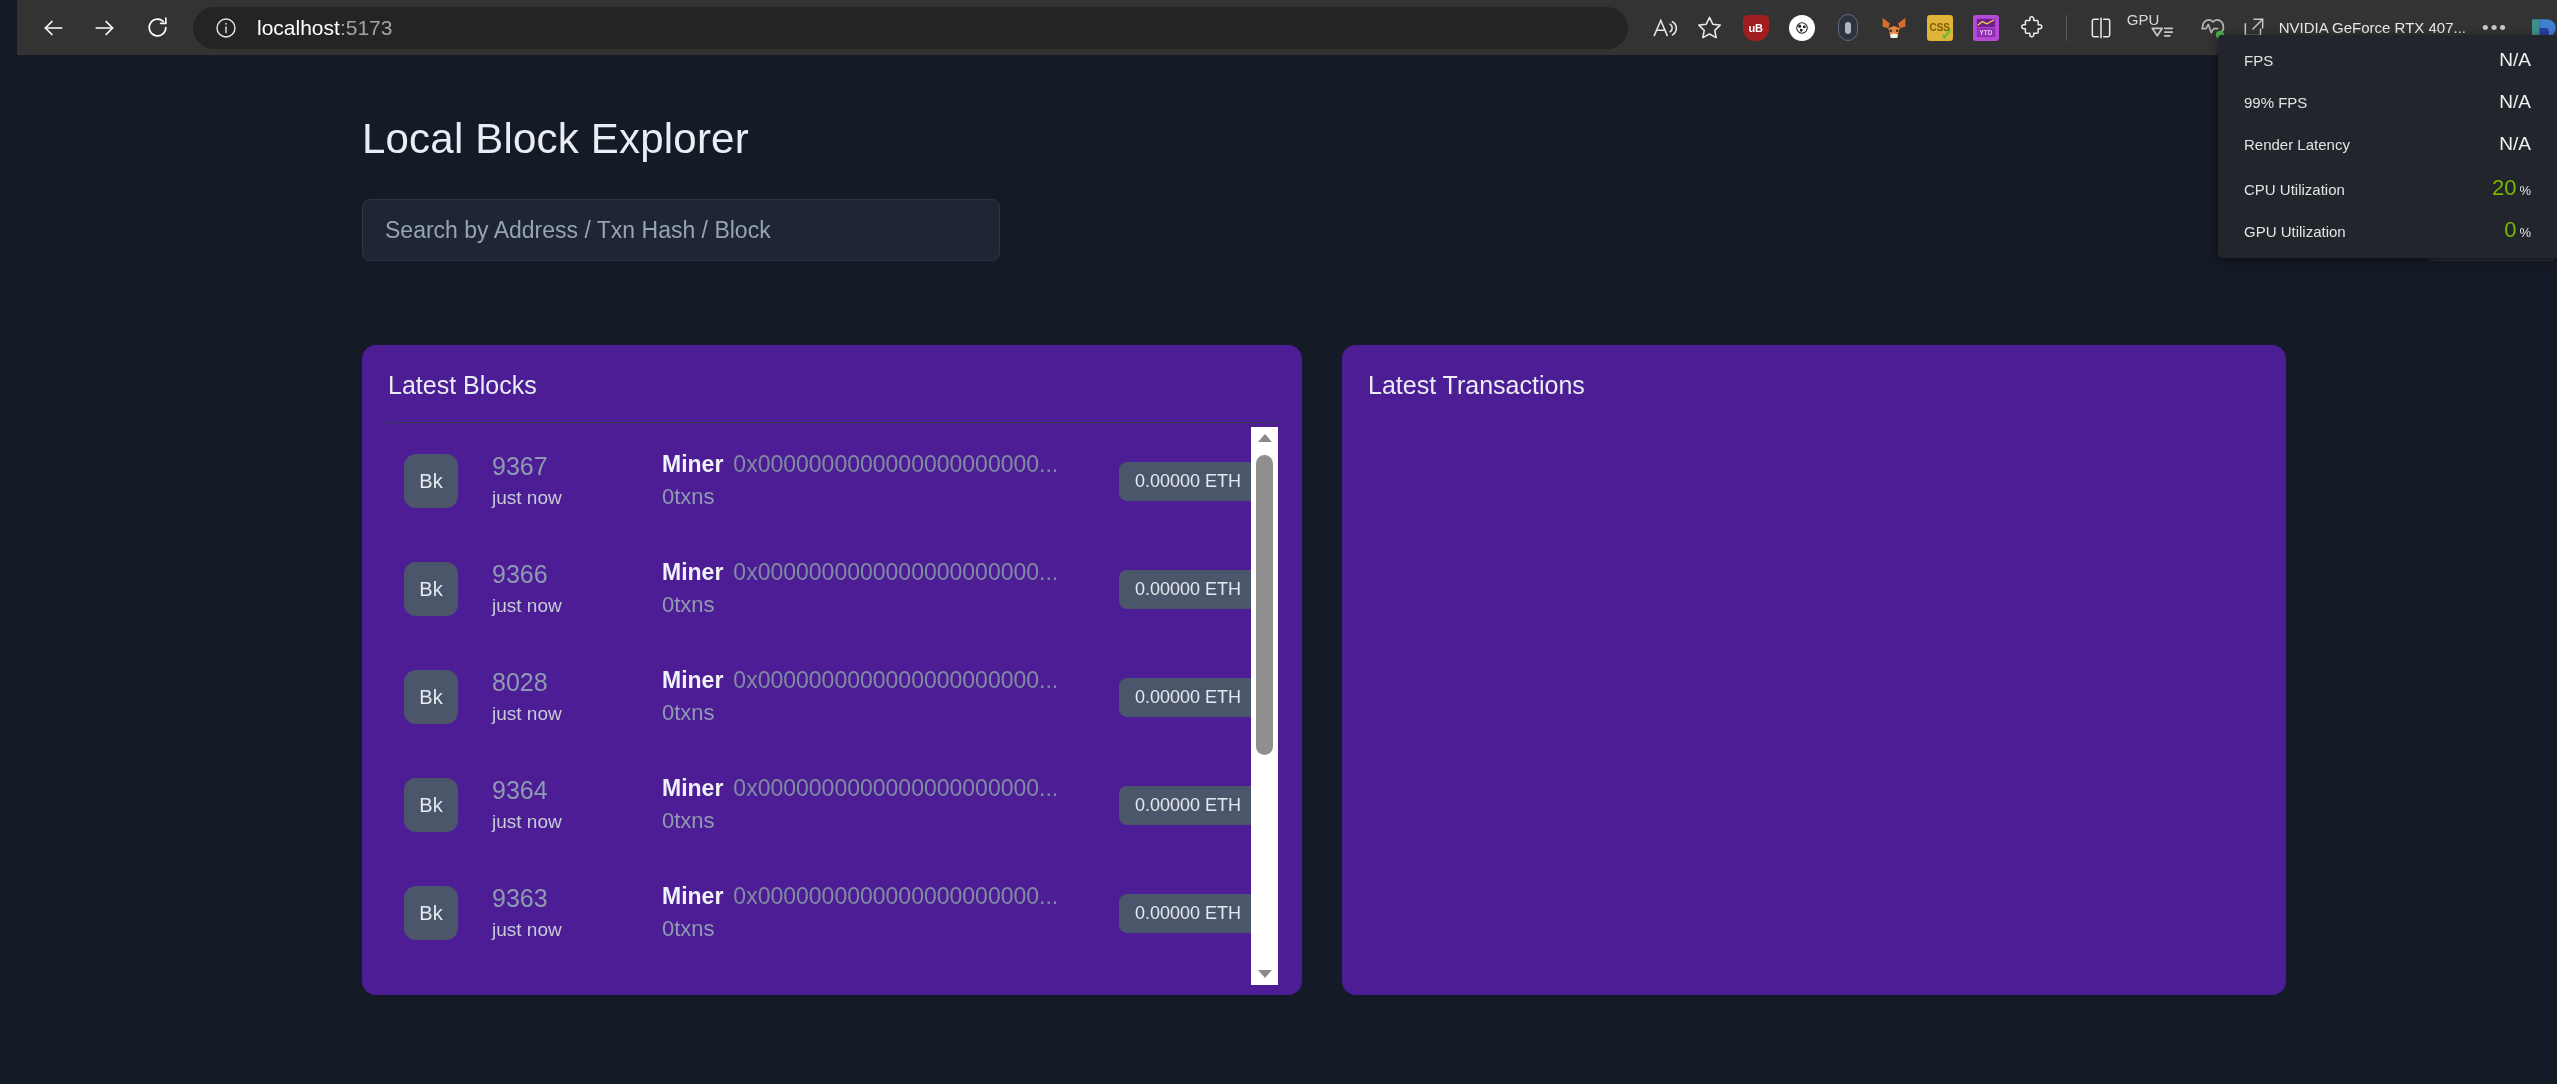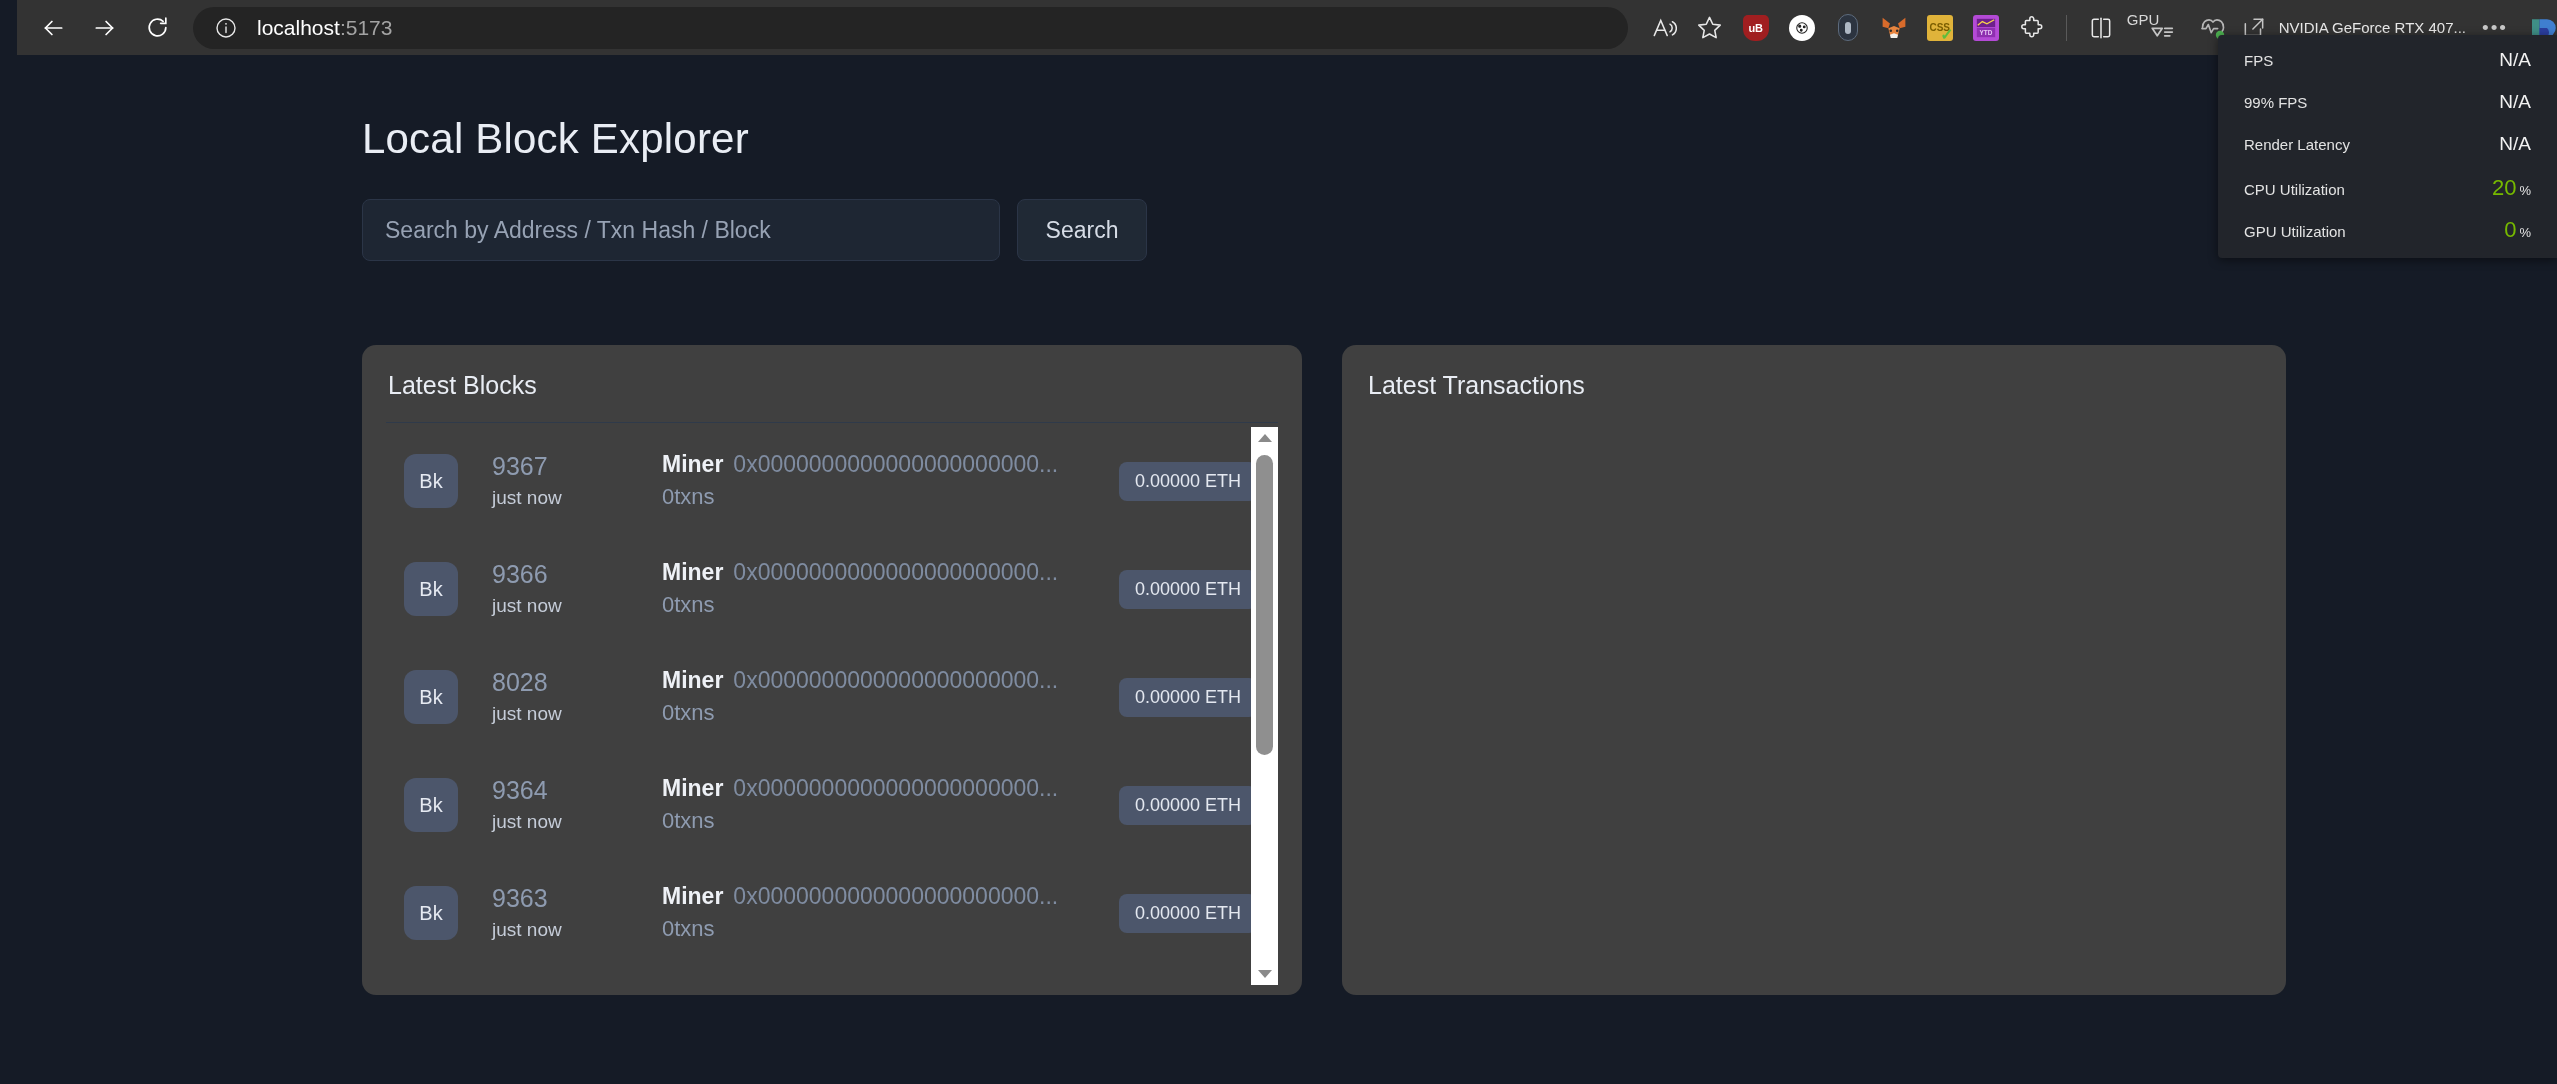--- a/index.html
+++ b/index.html
@@ -165,20 +165,21 @@
     color: #e9edf4;
     letter-spacing: 0.2px;
     margin-bottom: 36px;
   }
 
   .search-row {
     display: flex;
     align-items: center;
     gap: 17px;
     margin-bottom: 84px;
+    justify-content: space-between;
   }
   .search-input {
     width: 638px;
     height: 62px;
     background: #1e2633;
     border: 1px solid #2b3547;
     border-radius: 8px;
     color: #97a2b4;
     font-size: 23px;
     font-family: "Liberation Sans", sans-serif;
@@ -197,21 +198,21 @@
     font-family: "Liberation Sans", sans-serif;
     cursor: pointer;
   }
 
   
   .panels {
     display: flex;
     gap: 40px;
   }
   .panel {
-    background: #404040;
+    background: #4c1d95;
     border-radius: 14px;
     padding: 26px 24px 22px 24px;
   }
   .panel-blocks { width: 940px; height: 650px; }
   .panel-txs    { width: 944px; height: 650px; }
 
   .panel-title {
     font-size: 25px;
     color: #e9edf4;
     font-weight: 400;

